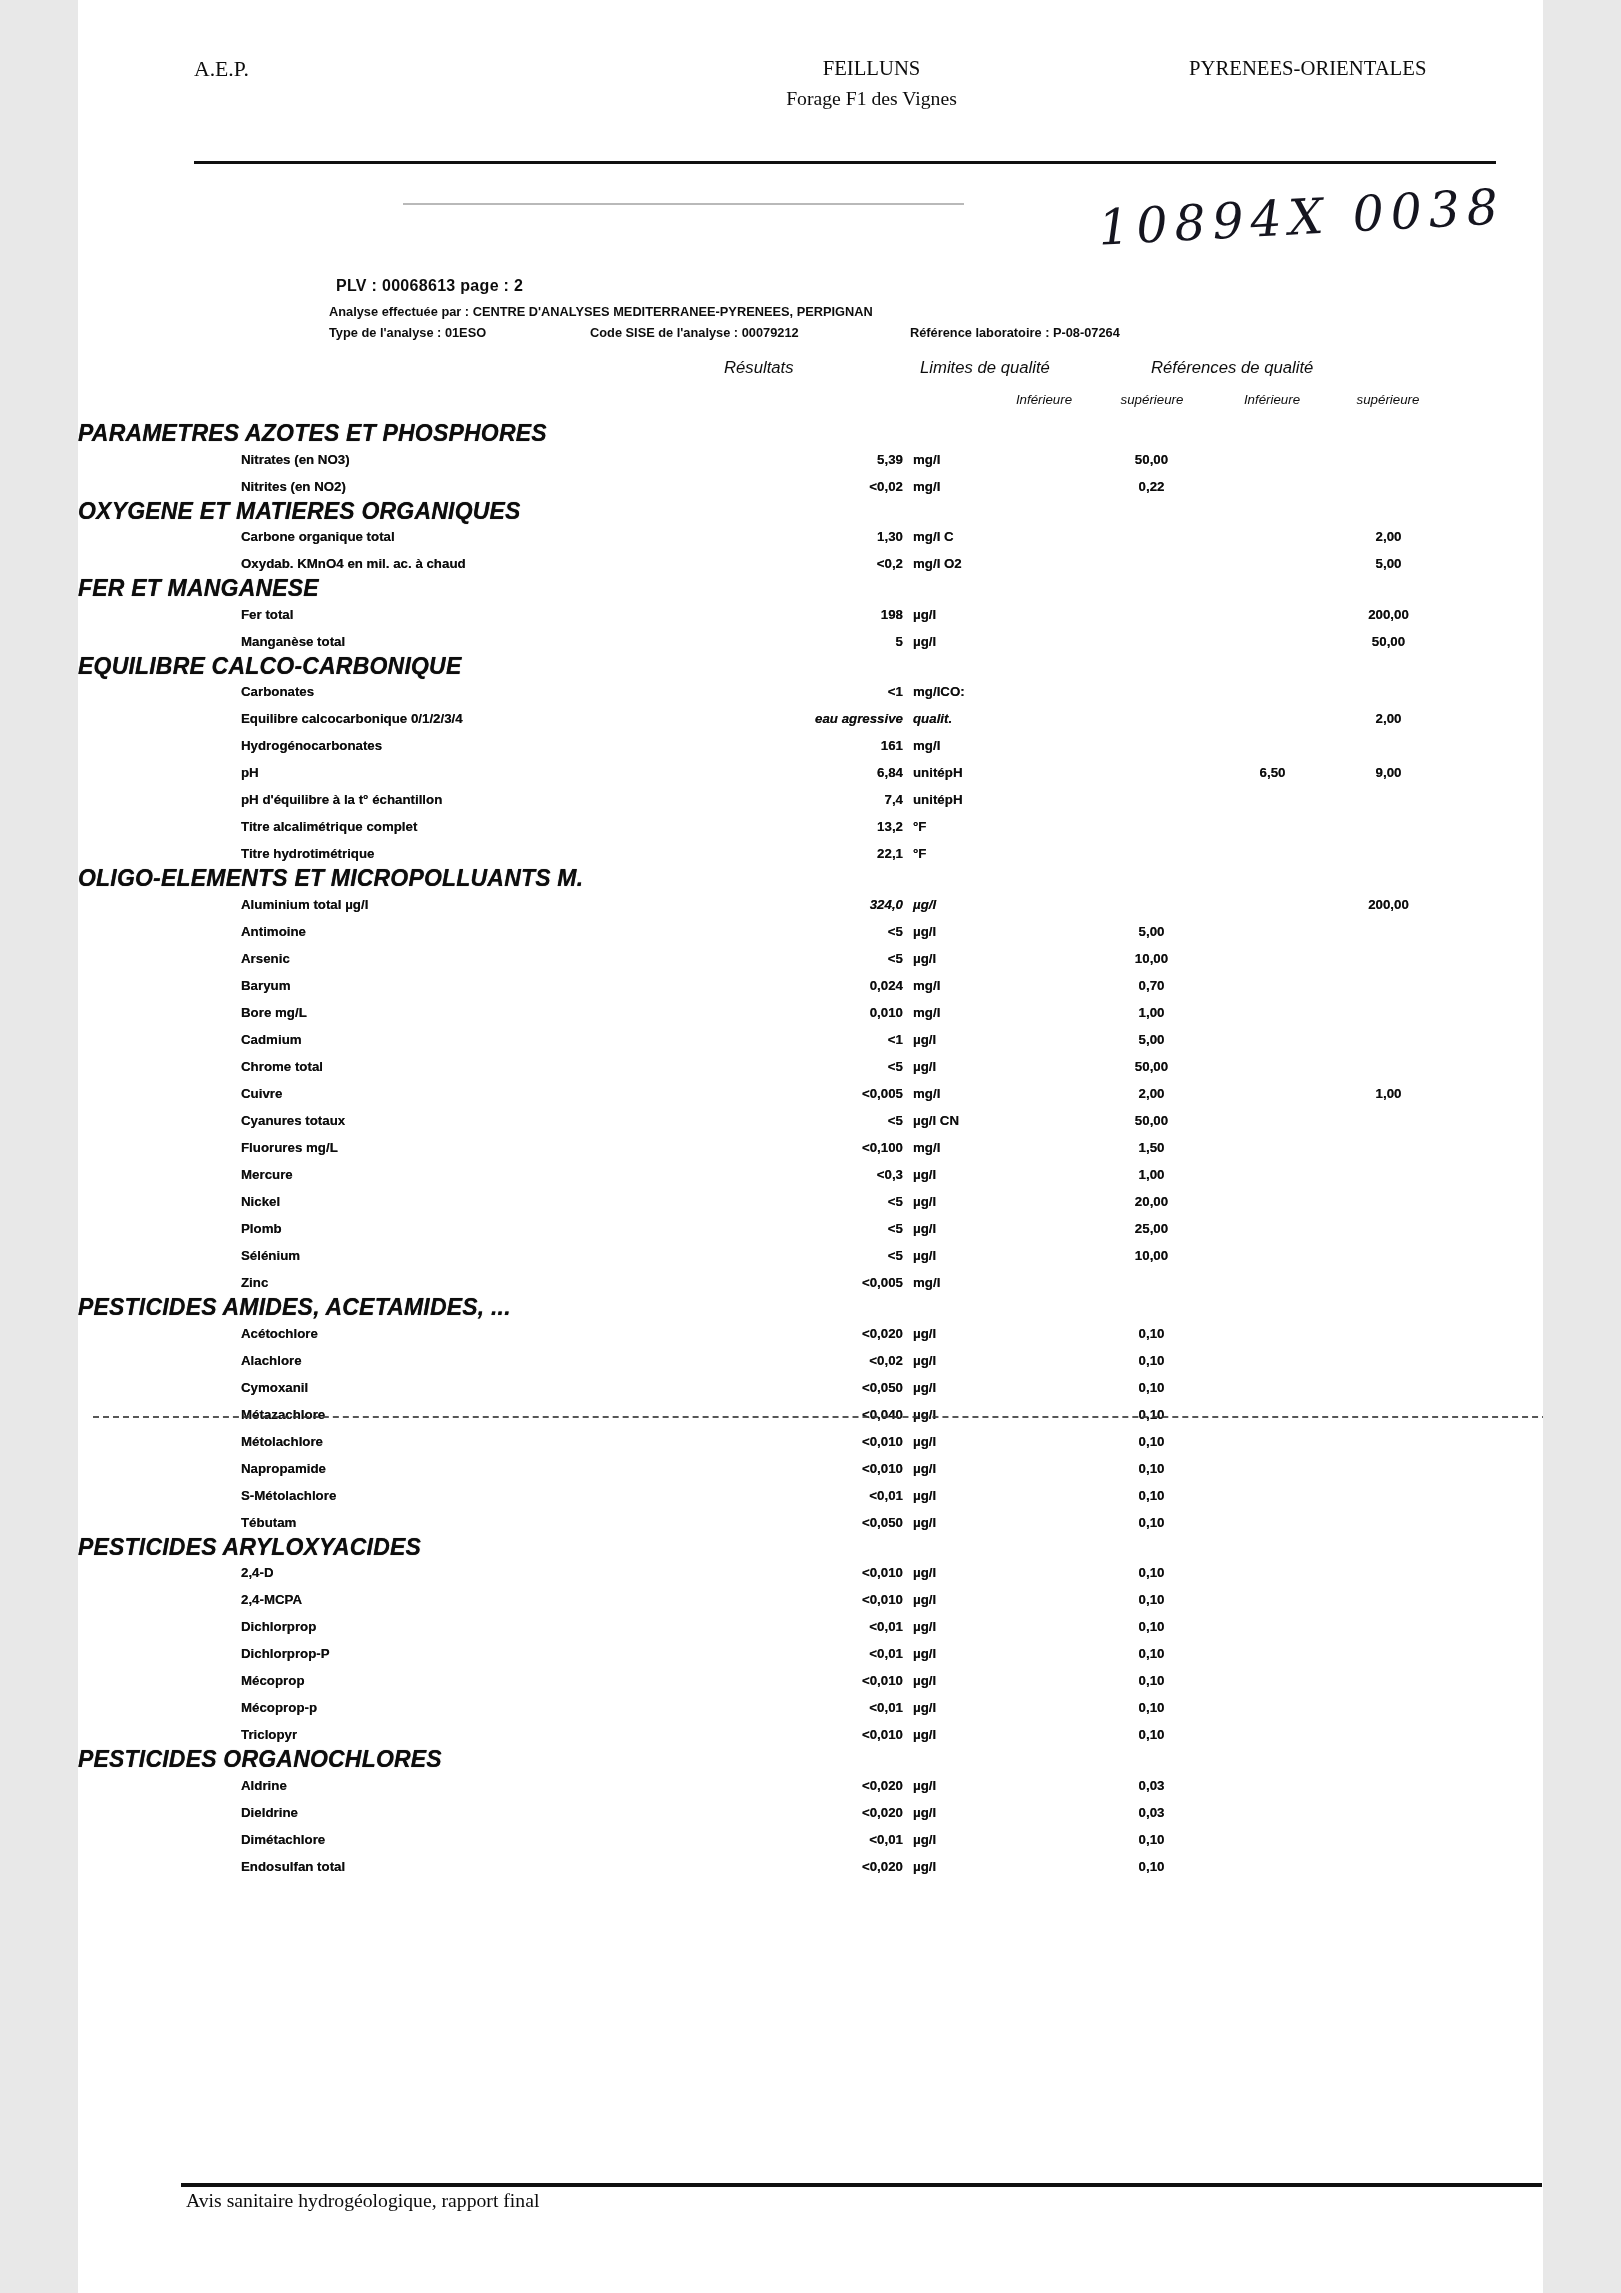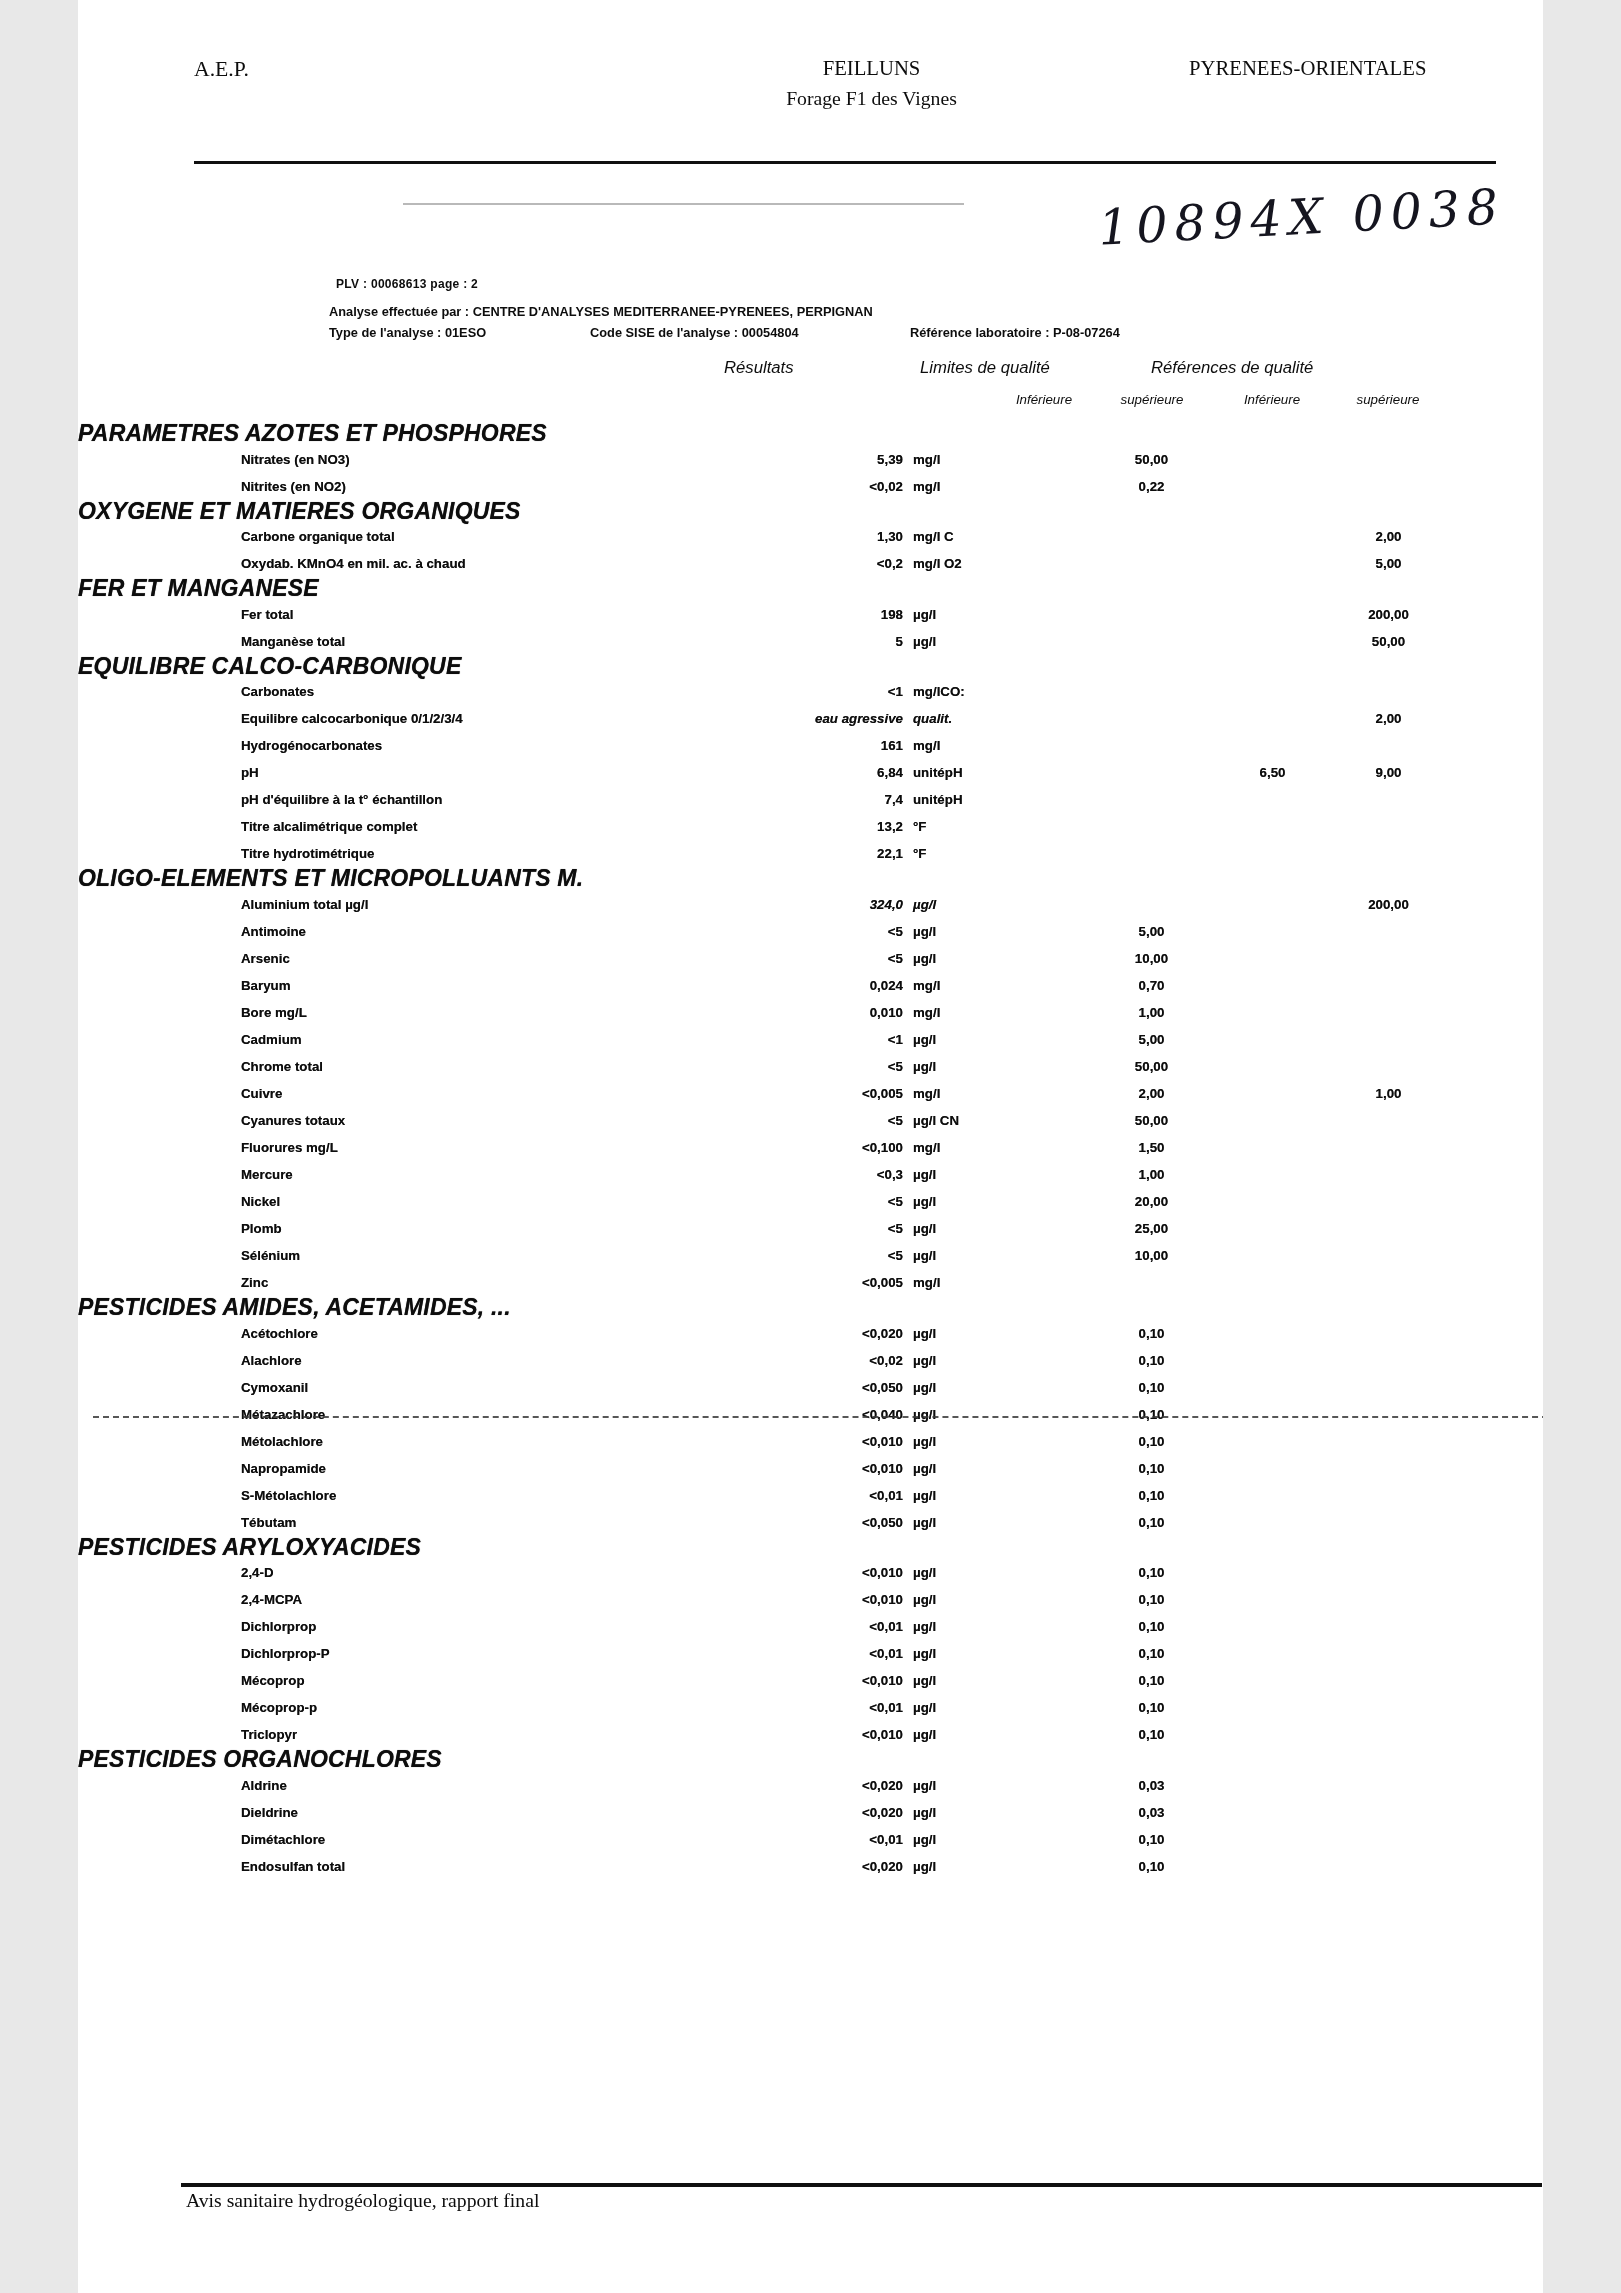--- a/index.html
+++ b/index.html
@@ -12,21 +12,21 @@
   .hdr-center{left:547px;top:57px;width:493px;text-align:center;font-size:20.7px;}
   .hdr-center .sub{font-size:19.7px;margin-top:6.9px;}
   .hdr-right{left:1111px;top:57px;width:335px;font-size:20.7px;}
   .rule-main{left:116px;top:161px;width:1302px;height:3px;background:#101010;}
   .rule-faint{left:325px;top:203px;width:561px;height:2px;background:#b9b9b9;}
   
   .handwritten{left:1020px;top:189px;font-family:"DejaVu Serif",serif;font-style:italic;
                font-size:49px;letter-spacing:6.9px;transform:rotate(-3deg);color:#15151f;font-weight:500;}
   
   .meta{font-weight:700;}
-  .meta-plv{left:215px;top:277px;font-size:12px;letter-spacing:0.3px;padding-left:43px;}
+  .meta-plv{left:215px;top:277px;font-size:16px;letter-spacing:0.3px;padding-left:43px;}
   .meta-l1{left:251px;top:304px;font-size:12.8px;}
   .meta-type{left:251px;top:325px;font-size:12.8px;}
   .meta-sise{left:512px;top:325px;font-size:12.8px;}
   .meta-ref{left:832px;top:325px;font-size:12.8px;}
   
   .colhdr{font-weight:400;font-style:italic;text-align:left;font-size:16.7px;}
   .colsub{font-weight:400;font-style:italic;text-align:center;font-size:13.3px;}
   .ch-res{left:646px;top:358px;width:197px;}
   .ch-lim{left:842px;top:358px;width:246px;}
   .ch-ref{left:1073px;top:358px;width:246px;}
@@ -69,21 +69,21 @@
   </div>
   <div class="abs serif hdr-right">PYRENEES-ORIENTALES</div>
   <div class="abs rule-main"></div>
   <div class="abs rule-faint"></div>
 
   <div class="abs handwritten">10894X 0038</div>
 
   <div class="abs meta meta-plv">PLV : 00068613  page : 2</div>
   <div class="abs meta meta-l1">Analyse effectuée par : CENTRE D'ANALYSES MEDITERRANEE-PYRENEES, PERPIGNAN</div>
   <div class="abs meta meta-type">Type de l'analyse : 01ESO</div>
-  <div class="abs meta meta-sise">Code SISE de l'analyse : 00054804</div>
+  <div class="abs meta meta-sise">Code SISE de l'analyse : 00079212</div>
   <div class="abs meta meta-ref">Référence laboratoire : P-08-07264</div>
 
   <div class="abs colhdr ch-res">Résultats</div>
   <div class="abs colhdr ch-lim">Limites de qualité</div>
   <div class="abs colhdr ch-ref">Références de qualité</div>
   <div class="abs colsub cs-1">Inférieure</div>
   <div class="abs colsub cs-2">supérieure</div>
   <div class="abs colsub cs-3">Inférieure</div>
   <div class="abs colsub cs-4">supérieure</div>
 

